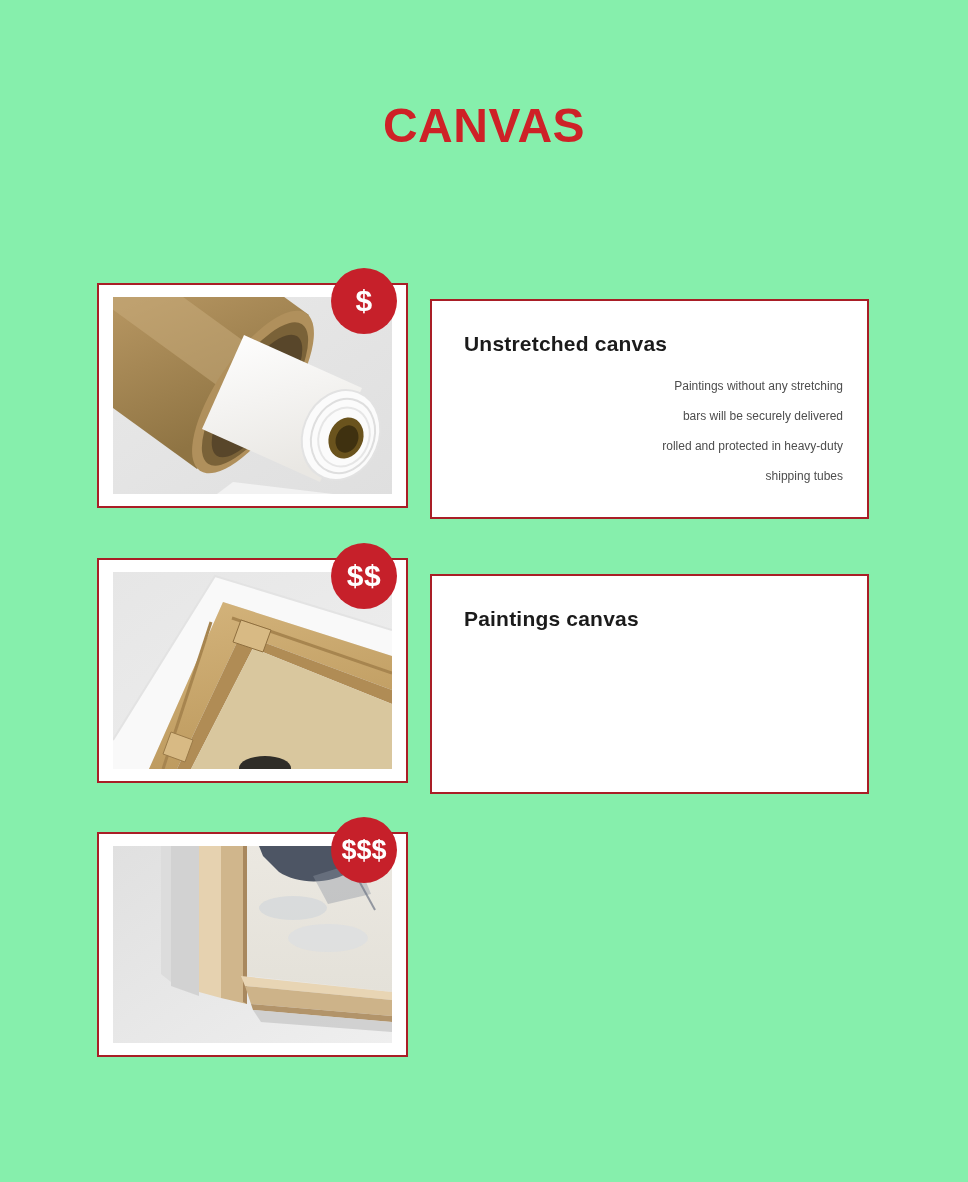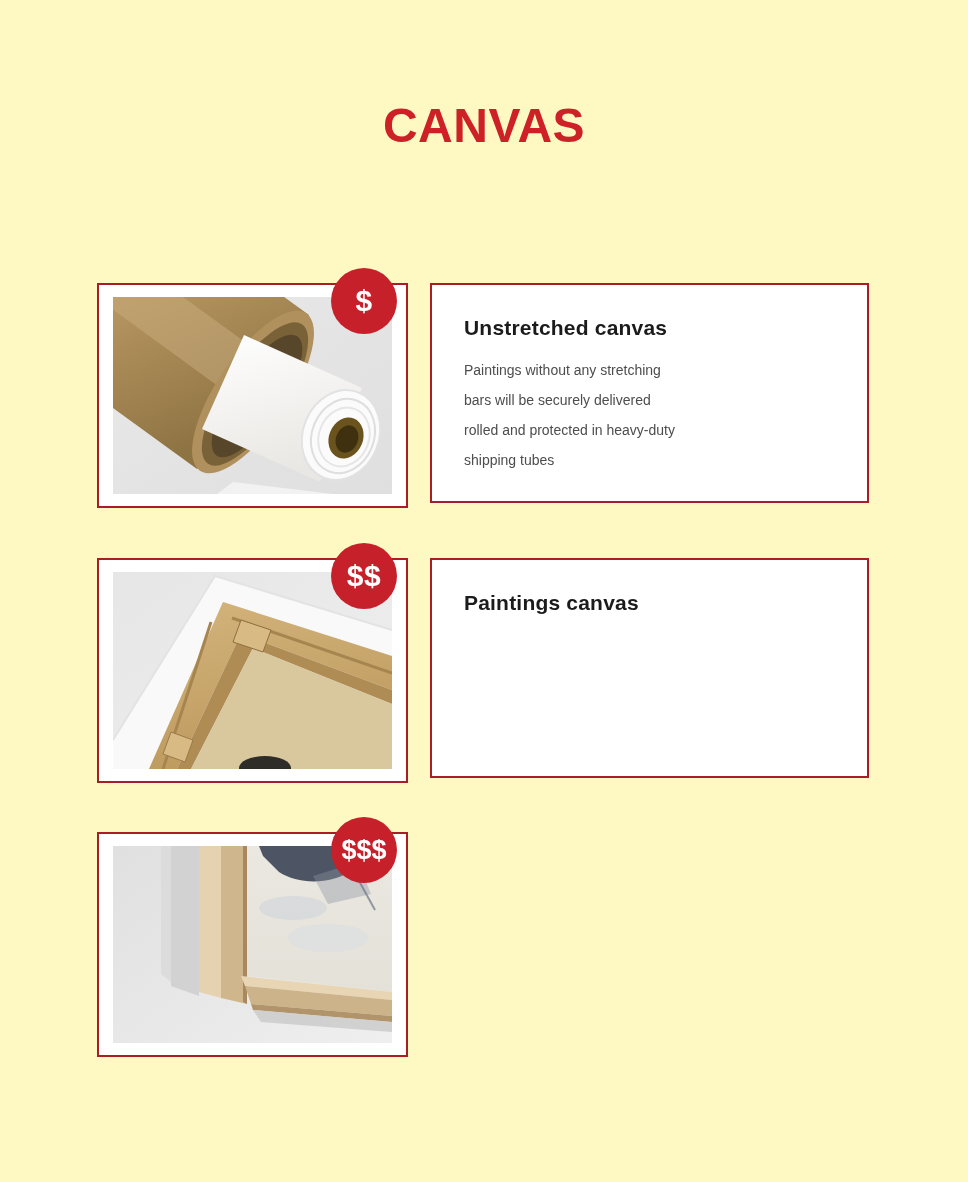--- a/index.html
+++ b/index.html
@@ -1,21 +1,21 @@
 <!DOCTYPE html>
 <html><head>
 <meta charset="utf-8">
 <style>
   * { box-sizing: border-box; }
   html, body { margin: 0; padding: 0; background: #ffffff; }
   .page {
     position: relative;
     width: 968px;
     height: 1182px;
-    background: #fef9c3;
+    background: #86efac;
     font-family: "Liberation Sans", sans-serif;
     overflow: hidden;
   }
   
   .hero { position: absolute; top: 0; left: 0; width: 968px; }
   .title {
     margin: 0;
     padding-top: 96px;
     text-align: center;
     font-size: 48px;
@@ -49,40 +49,41 @@
     background: #C6202A;
     color: #ffffff;
     font-weight: 700;
     font-size: 30px;
     display: flex; align-items: center; justify-content: center;
     z-index: 2;
     letter-spacing: 0.5px;
   }
   .row-3 .badge { font-size: 27px; letter-spacing: 0; }
   .text-card {
-    position: absolute; left: 333px; top: 0;
+    position: absolute; left: 333px; top: 16px;
     width: 439px; height: 220px;
     background: #ffffff;
     border: 2px solid #A91E26;
     padding: 30px 24px 0 32px;
   }
   .card-title {
     margin: 0 0 15px 0;
     font-size: 21px;
     line-height: 25px;
     font-weight: 700;
     color: #1B1B1B;
     letter-spacing: 0.2px;
   }
   .desc {
     margin: 0;
-    font-size: 14px;
+    font-size: 12px;
     line-height: 30px;
     color: #4D4D4D;
     white-space: pre-line;
+    text-align: right;
   }
 </style>
 </head>
 <body>
 
 <div class="page">
 
   <header class="hero">
     <h1 class="title">
       <span class="line">CANVAS</span>

